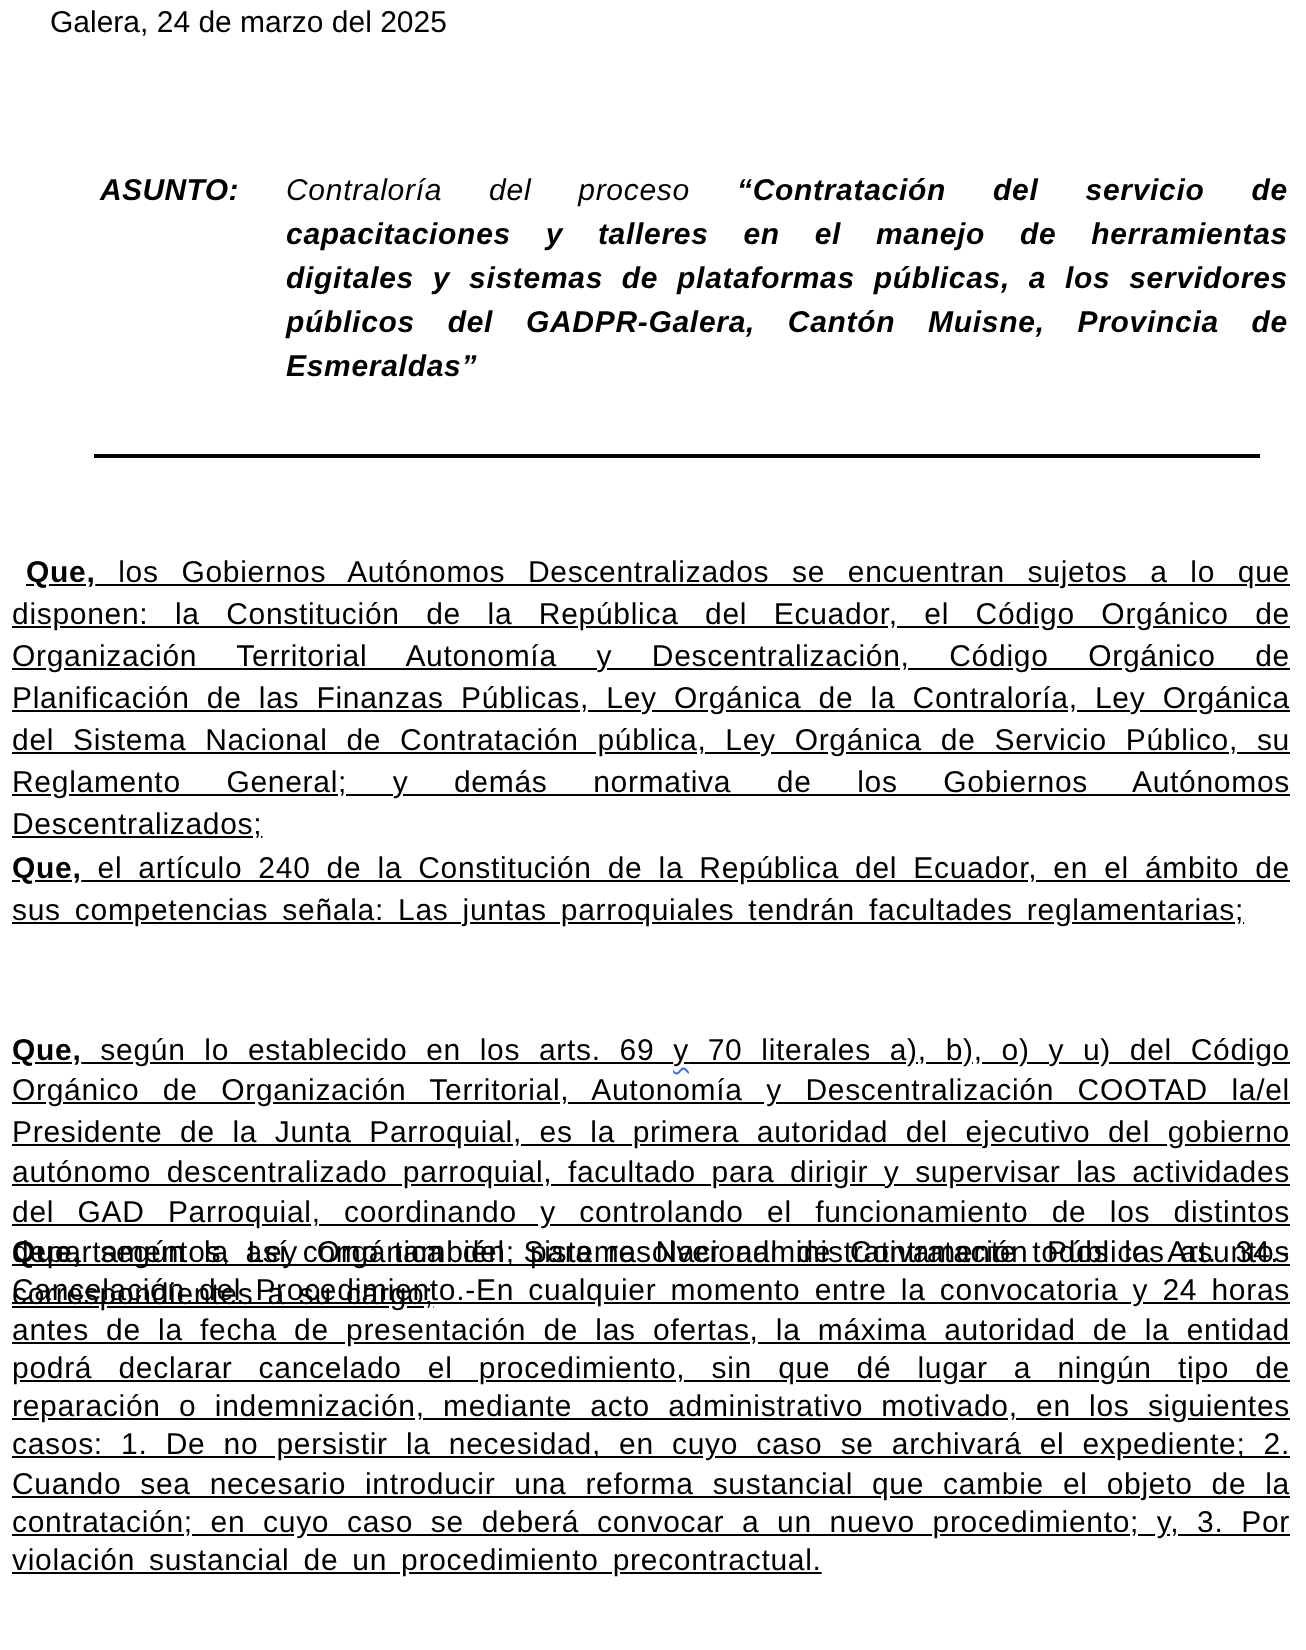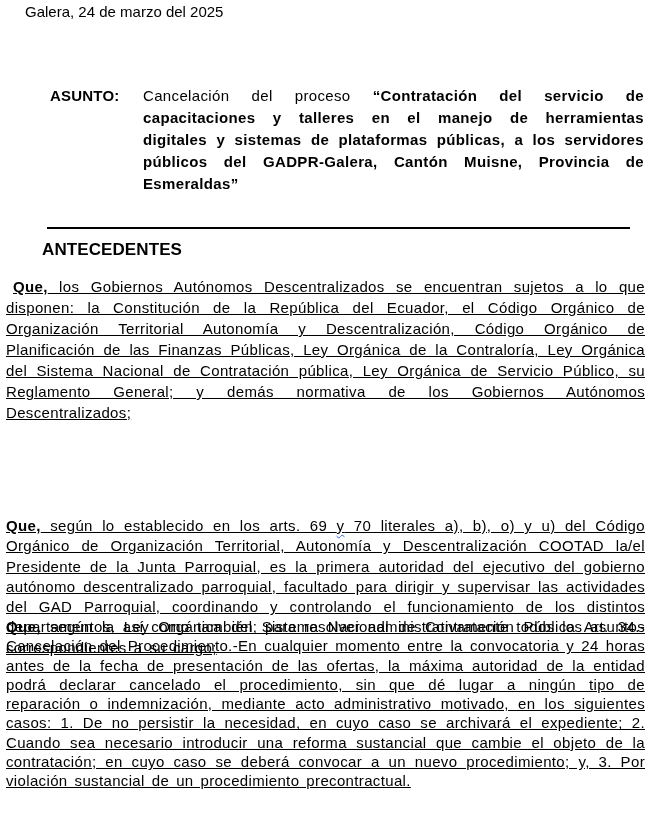--- a/index.html
+++ b/index.html
@@ -24,20 +24,21 @@
     line-height: 19px;
     white-space: nowrap;
   }
   .subject-block {
     position: absolute;
     top: 85px;
     left: 50px;
     width: 594px;
     font-size: 15px;
     line-height: 22px;
+    font-style: italic;
   }
   .subject-label {
     position: absolute;
     left: 0;
     top: 0;
     font-weight: bold;
     letter-spacing: 0.2px;
   }
   .subject-text {
     margin-left: 93px;
@@ -93,27 +94,27 @@
 </style>
 </head>
 <body>
 
 <div class="page">
 
   <div class="date-line">Galera, 24 de marzo del 2025</div>
 
   <div class="subject-block">
     <span class="subject-label">ASUNTO:</span>
-    <div class="subject-text"><span>Cancelación del proceso </span><span class="subject-quoted">“Contratación del servicio de capacitaciones y talleres en el manejo de herramientas digitales y sistemas de plataformas públicas, a los servidores públicos del GADPR-Galera, Cantón Muisne, Provincia de Esmeraldas”</span></div>
+    <div class="subject-text"><span>Contraloría del proceso </span><span class="subject-quoted">“Contratación del servicio de capacitaciones y talleres en el manejo de herramientas digitales y sistemas de plataformas públicas, a los servidores públicos del GADPR-Galera, Cantón Muisne, Provincia de Esmeraldas”</span></div>
   </div>
 
   <div class="section-divider"></div>
 
-  <div class="section-heading">ANTECEDENTES</div>
 
   <div class="para" id="para-1"><span class="lead">Que,</span><span> los Gobiernos Autónomos Descentralizados se encuentran sujetos a lo que disponen: la Constitución de la República del Ecuador, el Código Orgánico de Organización Territorial Autonomía y Descentralización, Código Orgánico de Planificación de las Finanzas Públicas, Ley Orgánica de la Contraloría, Ley Orgánica del Sistema Nacional de Contratación pública, Ley Orgánica de Servicio Público, su Reglamento General; y demás normativa de los Gobiernos Autónomos Descentralizados;</span></div>
 
+  <div class="para" id="para-2"><span class="lead">Que,</span><span> el artículo 240 de la Constitución de la República del Ecuador, en el ámbito de sus competencias señala: Las juntas parroquiales tendrán facultades reglamentarias;</span></div>
 
   <div class="para" id="para-3"><span class="lead">Que,</span><span> según lo establecido en los arts. 69 </span><span class="grammar-squiggle">y</span><span> 70 literales a), b), o) y u) del Código Orgánico de Organización Territorial, Autonomía y Descentralización COOTAD la/el Presidente de la Junta Parroquial, es la primera autoridad del ejecutivo del gobierno autónomo descentralizado parroquial, facultado para dirigir y supervisar las actividades del GAD Parroquial, coordinando y controlando el funcionamiento de los distintos departamentos, así como también; para resolver administrativamente todos los asuntos correspondientes a su cargo;</span></div>
 
   <div class="para" id="para-4"><span class="lead">Que,</span><span> según la Ley Orgánica del Sistema Nacional de Contratación Pública Art. 34.- Cancelación del Procedimiento.-En cualquier momento entre la convocatoria y 24 horas antes de la fecha de presentación de las ofertas, la máxima autoridad de la entidad podrá declarar cancelado el procedimiento, sin que dé lugar a ningún tipo de reparación o indemnización, mediante acto administrativo motivado, en los siguientes casos: 1. De no persistir la necesidad, en cuyo caso se archivará el expediente; 2. Cuando sea necesario introducir una reforma sustancial que cambie el objeto de la contratación; en cuyo caso se deberá convocar a un nuevo procedimiento; y, 3. Por violación sustancial de un procedimiento precontractual.</span></div>
 
 </div>
 
 </body></html>

